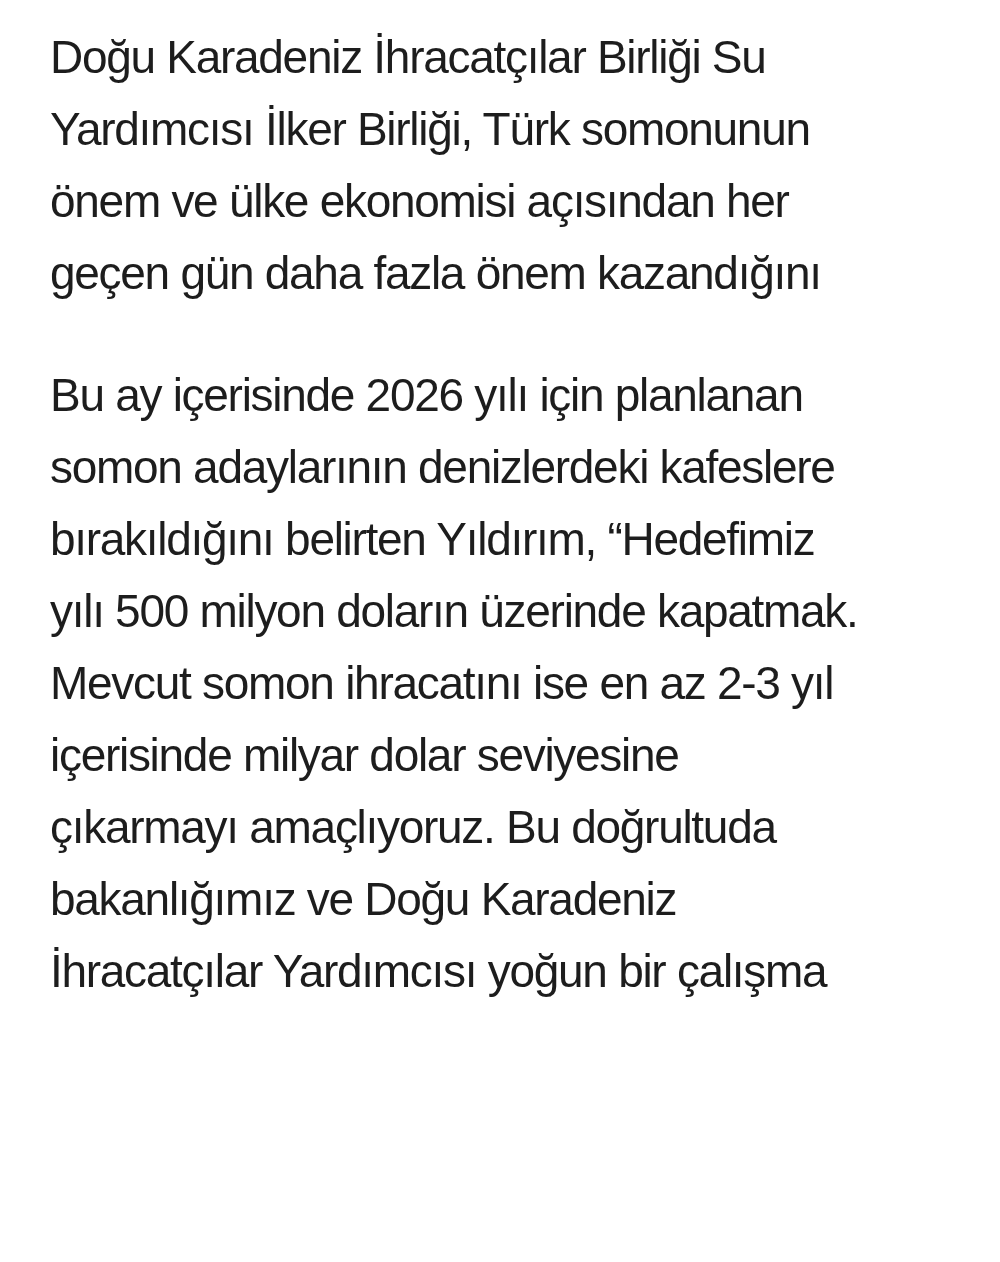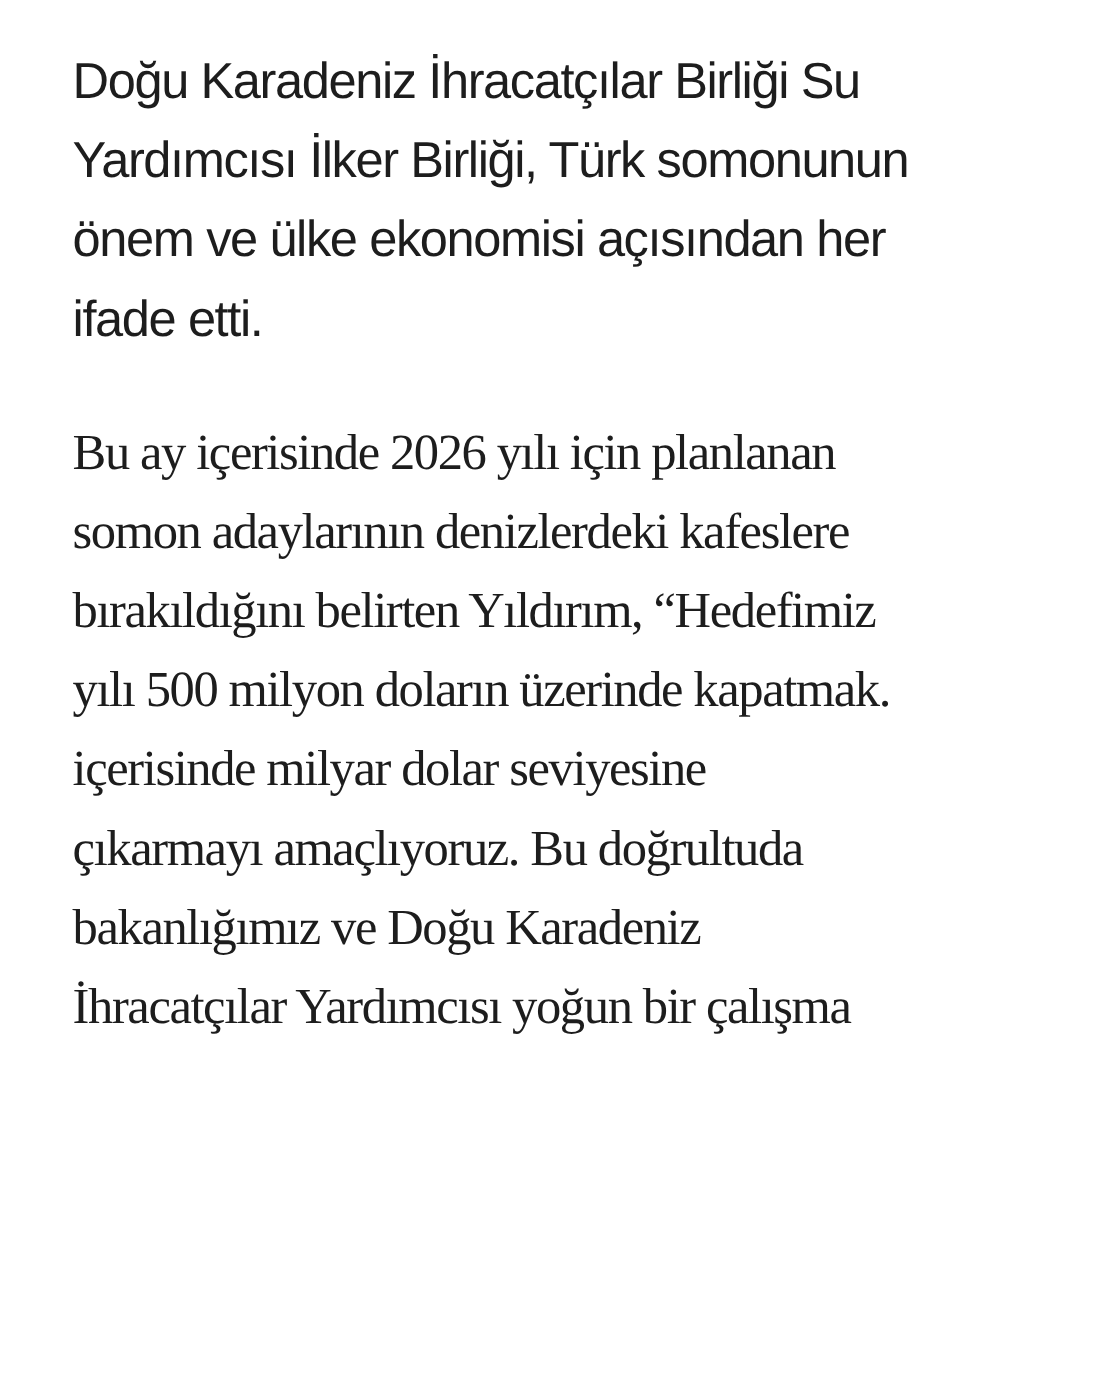--- a/index.html
+++ b/index.html
@@ -15,37 +15,38 @@
   .article {
     box-sizing: border-box;
     padding: 21px 30px 0 50px;
     color: #1d1d1d;
     font-family: "Liberation Sans", "DejaVu Sans", sans-serif;
     font-size: 46px;
     line-height: 72px;
     font-weight: 400;
     letter-spacing: -0.028em;
   }
-  .paragraph { margin: 16px; }
-  .paragraph + .paragraph { margin-top: 50px; font-family: Liberation Serif, serif; }
+  .paragraph { margin: 0; }
+  .paragraph + .paragraph { margin-top: 50px; }
   .text-line { white-space: nowrap; }
 </style>
 </head>
 <body>
 
 <main class="article">
   <div class="paragraph">
     <div class="text-line">Doğu Karadeniz İhracatçılar Birliği Su</div>
     <div class="text-line">Yardımcısı İlker Birliği, Türk somonunun</div>
     <div class="text-line">önem ve ülke ekonomisi açısından her</div>
-    <div class="text-line">ifade etti.</div>
+    <div class="text-line">geçen gün daha fazla önem kazandığını</div>
   </div>
   <div class="paragraph">
     <div class="text-line">Bu ay içerisinde 2026 yılı için planlanan</div>
     <div class="text-line">somon adaylarının denizlerdeki kafeslere</div>
     <div class="text-line">bırakıldığını belirten Yıldırım, “Hedefimiz</div>
     <div class="text-line">yılı 500 milyon doların üzerinde kapatmak.</div>
+    <div class="text-line">Mevcut somon ihracatını ise en az 2-3 yıl</div>
     <div class="text-line">içerisinde milyar dolar seviyesine</div>
     <div class="text-line">çıkarmayı amaçlıyoruz. Bu doğrultuda</div>
     <div class="text-line">bakanlığımız ve Doğu Karadeniz</div>
     <div class="text-line">İhracatçılar Yardımcısı yoğun bir çalışma</div>
   </div>
 </main>
 
 </body></html>

